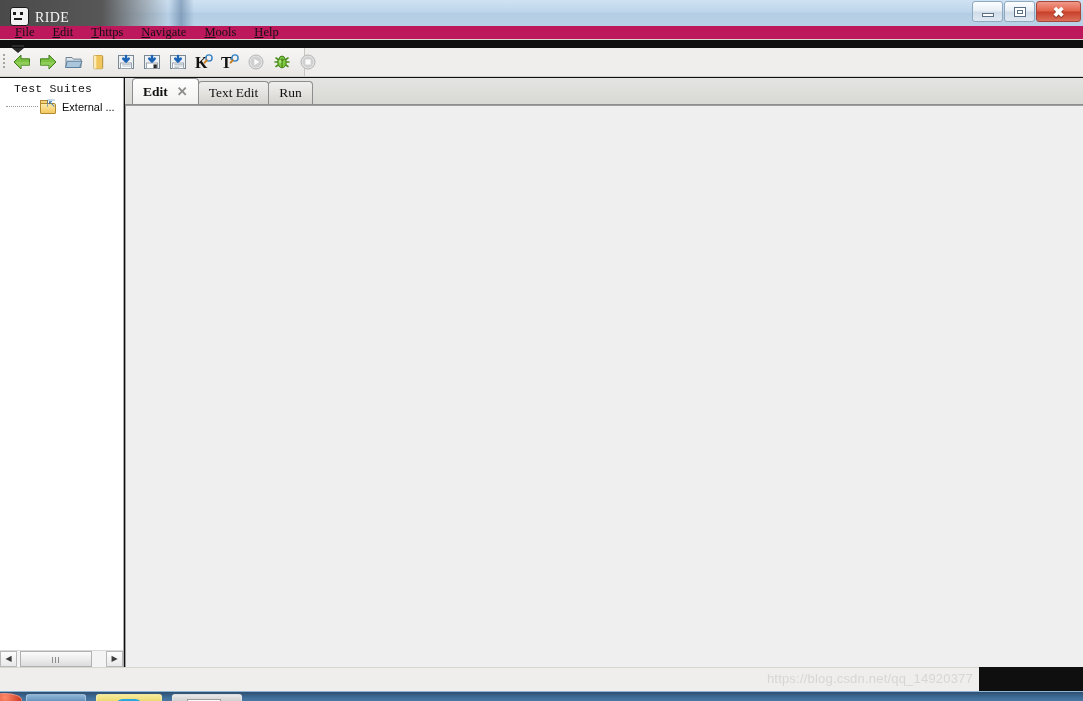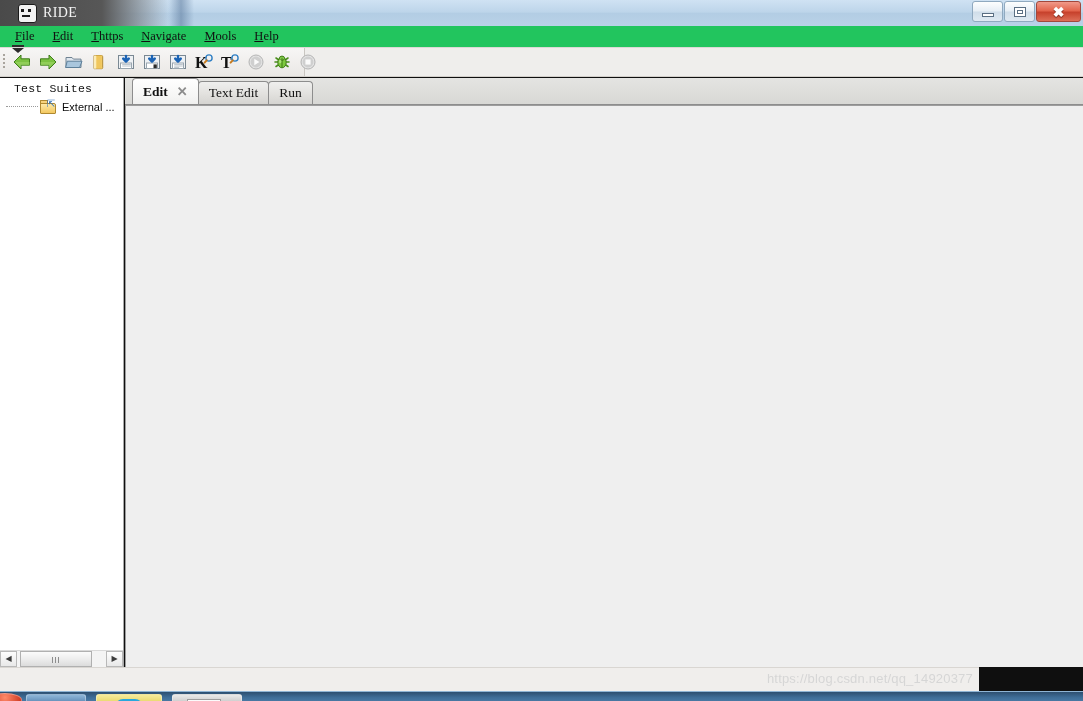--- a/index.html
+++ b/index.html
@@ -43,22 +43,22 @@
     left: 168px; top: 0;
     width: 26px; height: 26px;
     background: linear-gradient(to right, rgba(120,150,180,0), rgba(90,120,155,.55), rgba(120,150,180,0));
     pointer-events: none;
   }
   .title-left {
     position: absolute;
     left: 0; top: 0;
     height: 26px;
     display: flex;
-    align-items: center;
-    padding-left: 16px;
+    align-items: flex-end;
+    padding-left: 8px;
     background: linear-gradient(to right, #4a4a4a 0%, #575757 60%, rgba(90,90,90,0) 100%);
     width: 170px;
     box-sizing: border-box;
   }
   .app-icon {
     width: 17px; height: 17px;
     margin: 0 6px 0 2px;
     background: #f2f2f2;
     border: 1.5px solid #1a1a1a;
     border-radius: 3px;
@@ -144,22 +144,22 @@
     font-weight: bold;
     font-family: "Liberation Sans", sans-serif;
     text-shadow: 0 1px 1px rgba(90,20,10,.8);
   }
 
   
   .menubar {
     position: absolute;
     left: 0; top: 26px;
     width: 1083px;
-    height: 22px;
-    background: #22c55e;
+    height: 14px;
+    background: #be185d;
     border-bottom: 1px solid #dcd9d5;
     display: flex;
     align-items: center;
     padding-left: 6px;
     box-sizing: border-box;
   }
   .menu-item {
     font-size: 12.5px;
     color: #111;
     padding: 2px 9px;

